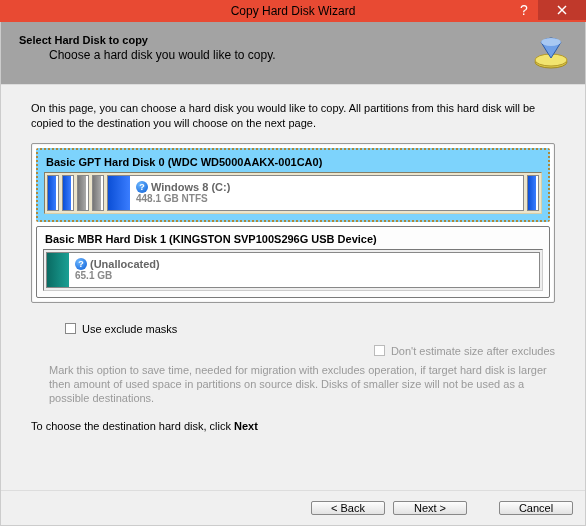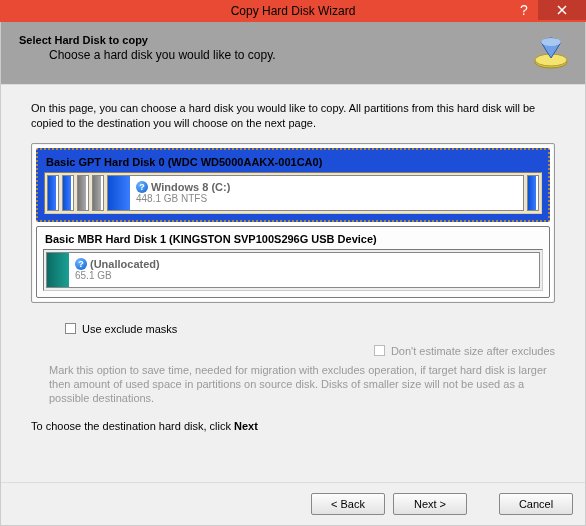--- a/index.html
+++ b/index.html
@@ -109,21 +109,21 @@
   .disk-item {
     border: 1px solid #7a7a7a;
     border-radius: 2px;
     padding: 6px 6px 6px 6px;
     margin-bottom: 4px;
     background: #f5f0e1;
   }
   .disk-item:last-child { margin-bottom: 0; background: #fdfdfd; }
   .disk-item.selected {
     border: 2px dotted #b08838;
-    background: #1d4ed8;
+    background: #7dd3fc;
   }
   .disk-title {
     font-weight: bold;
     font-size: 11px;
     margin-bottom: 4px;
     padding-left: 2px;
   }
   .part-row {
     display: flex;
     align-items: stretch;
@@ -163,20 +163,21 @@
     color: #666;
     white-space: nowrap;
     display: flex;
     align-items: center;
     gap: 3px;
   }
   .part-info {
     font-size: 10px;
     color: #888;
     white-space: nowrap;
+    font-weight: bold;
   }
   .q-icon {
     width: 12px;
     height: 12px;
     border-radius: 50%;
     background: radial-gradient(circle at 35% 30%, #6cb7ff, #0a5cd6);
     color: #fff;
     font-size: 9px;
     font-weight: bold;
     display: inline-flex;
@@ -218,21 +219,21 @@
   .btn-row {
     border-top: 1px solid #ddd;
     padding: 10px 12px;
     display: flex;
     justify-content: flex-end;
     gap: 8px;
     background: #f0f0f0;
   }
   .btn {
     min-width: 74px;
-    height: 22px;
+    height: 14px;
     border: 1px solid #888;
     background: linear-gradient(#fdfdfd,#e2e2e2);
     font-size: 11px;
     display: flex;
     align-items: center;
     justify-content: center;
     border-radius: 2px;
   }
   .gap { width: 16px; }
 </style>

